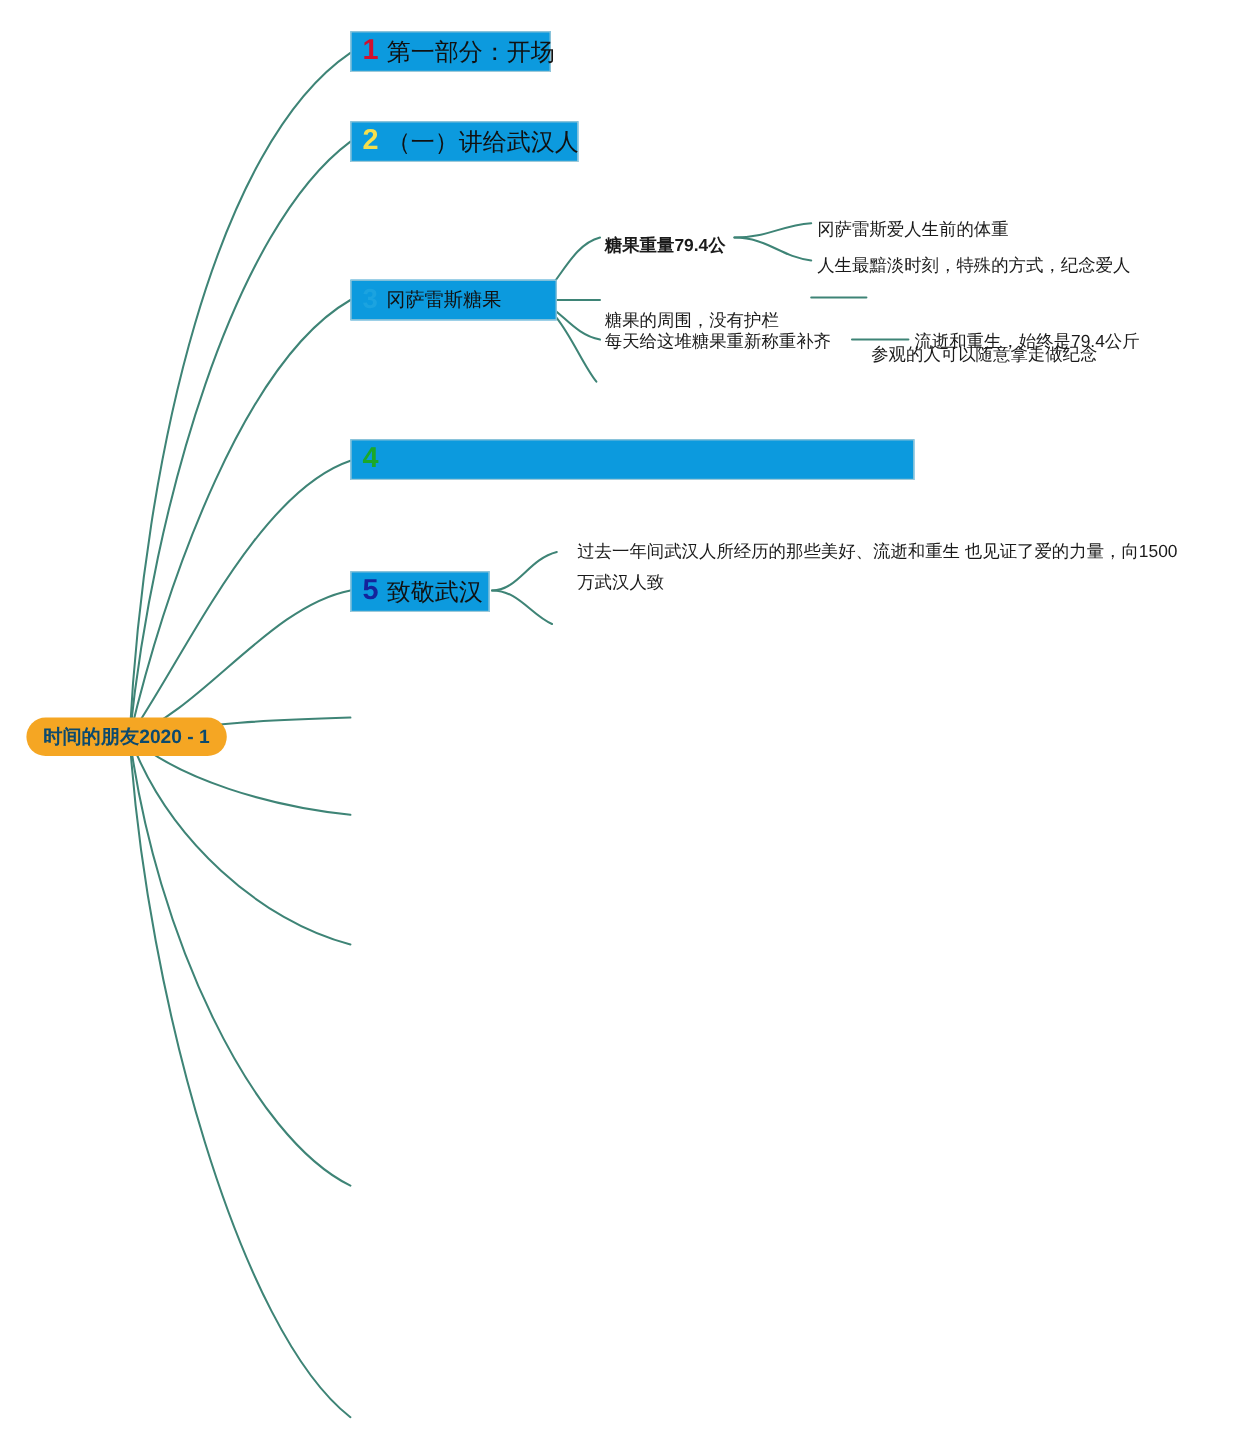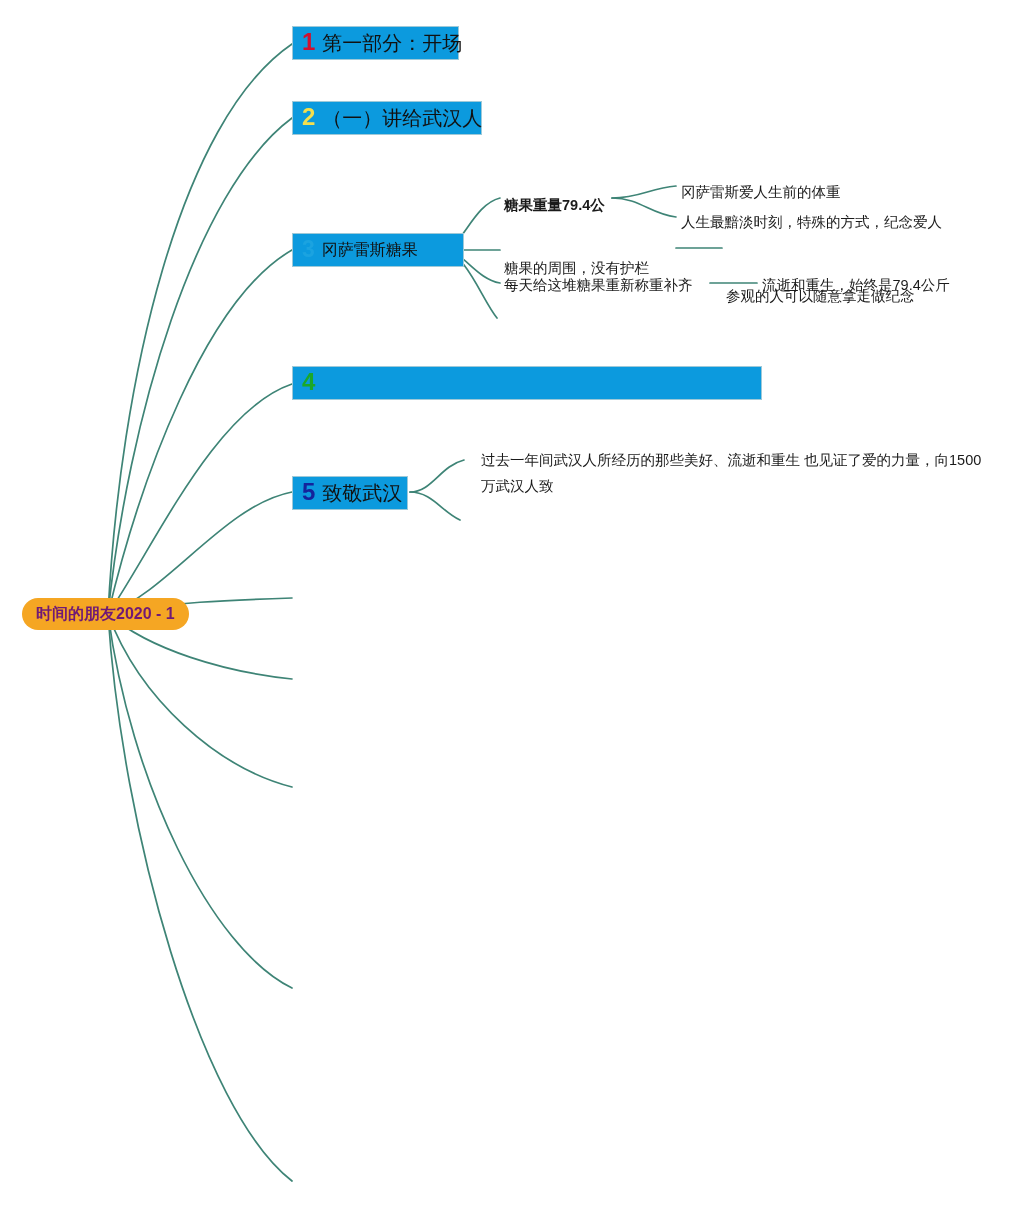--- a/index.html
+++ b/index.html
@@ -37,21 +37,21 @@
     position: absolute;
     left: 22px;
     top: 598px;
     height: 32px;
     box-sizing: border-box;
     padding: 0 14px;
     display: flex;
     align-items: center;
     background: #F5A623;
     border-radius: 16px;
-    color: #701a75;
+    color: #0c4a6e;
     font-weight: bold;
     font-size: 16px;
     white-space: nowrap;
     letter-spacing: 0px;
   }
 
   
   .topic-node {
     position: absolute;
     box-sizing: border-box;

